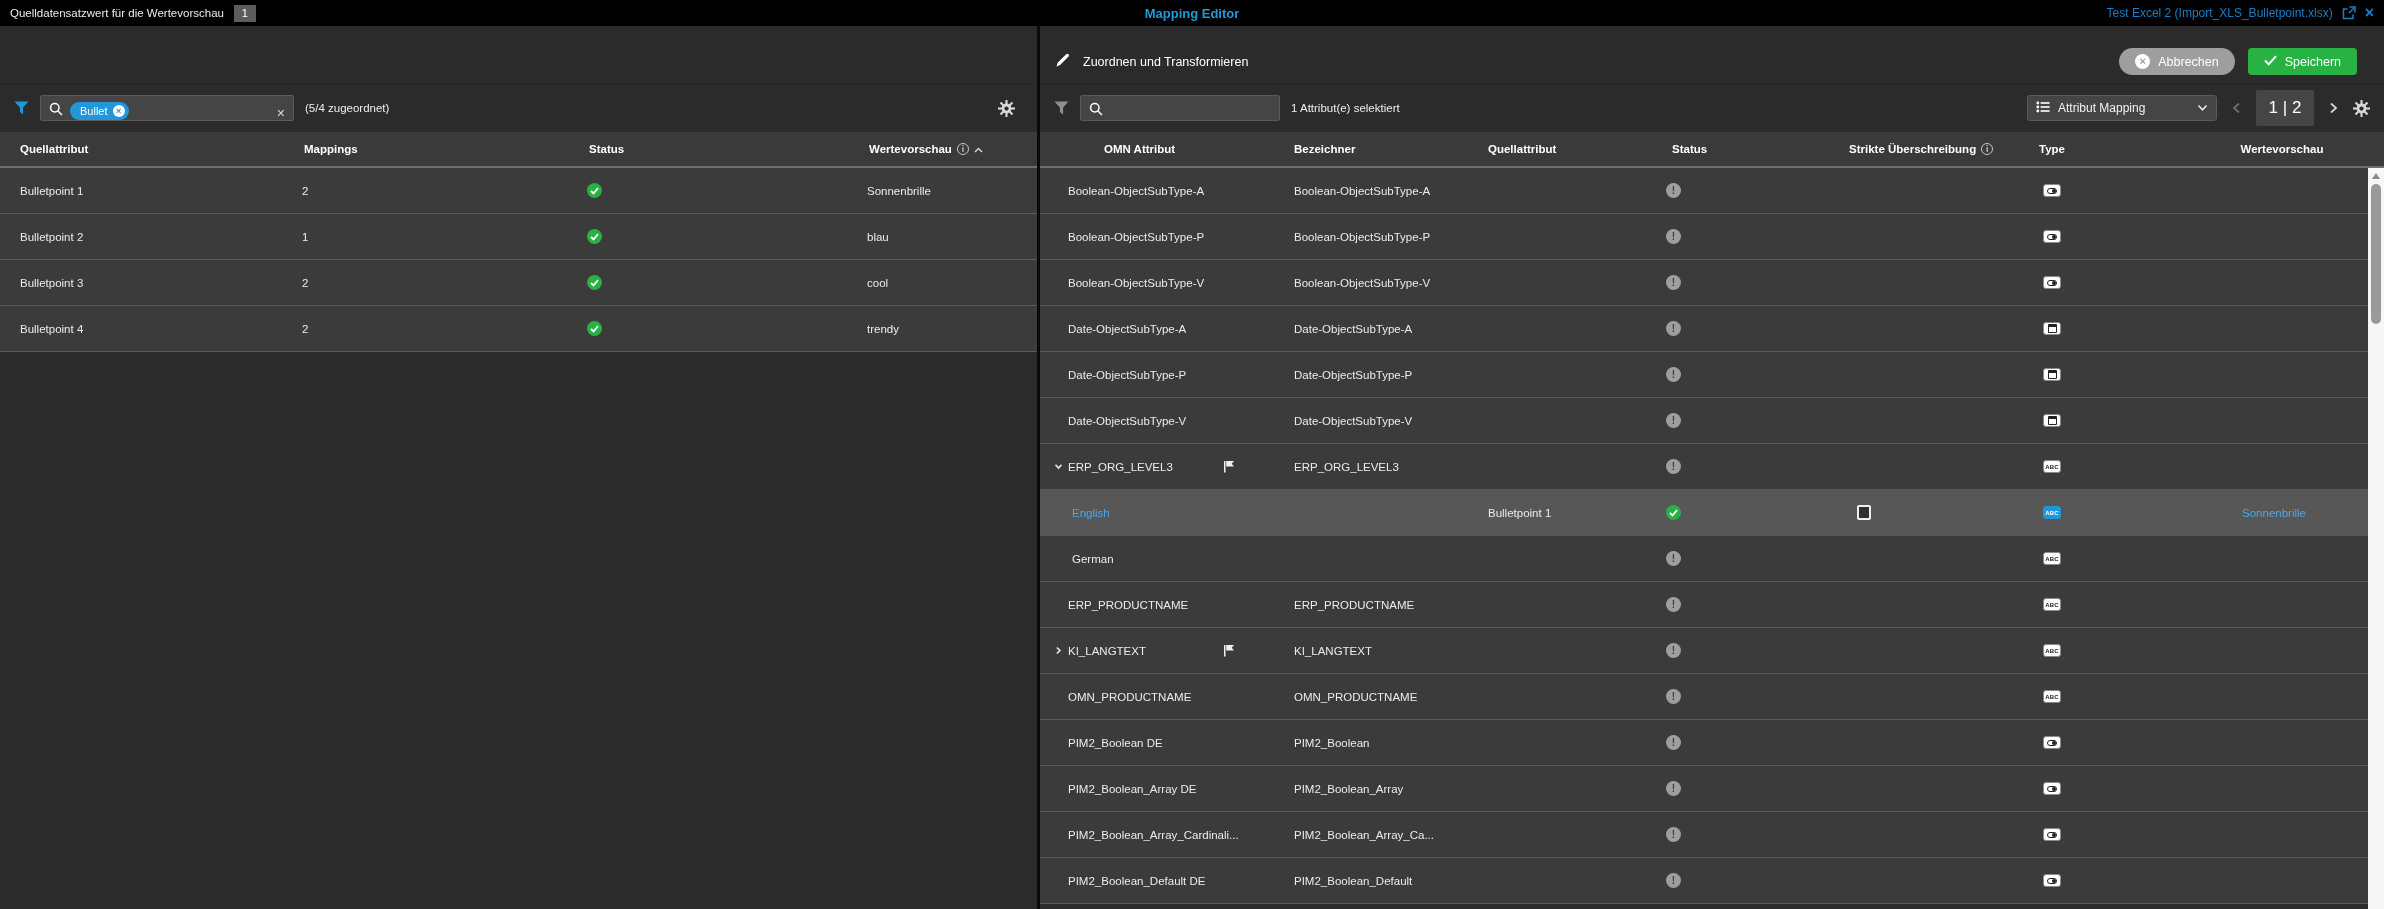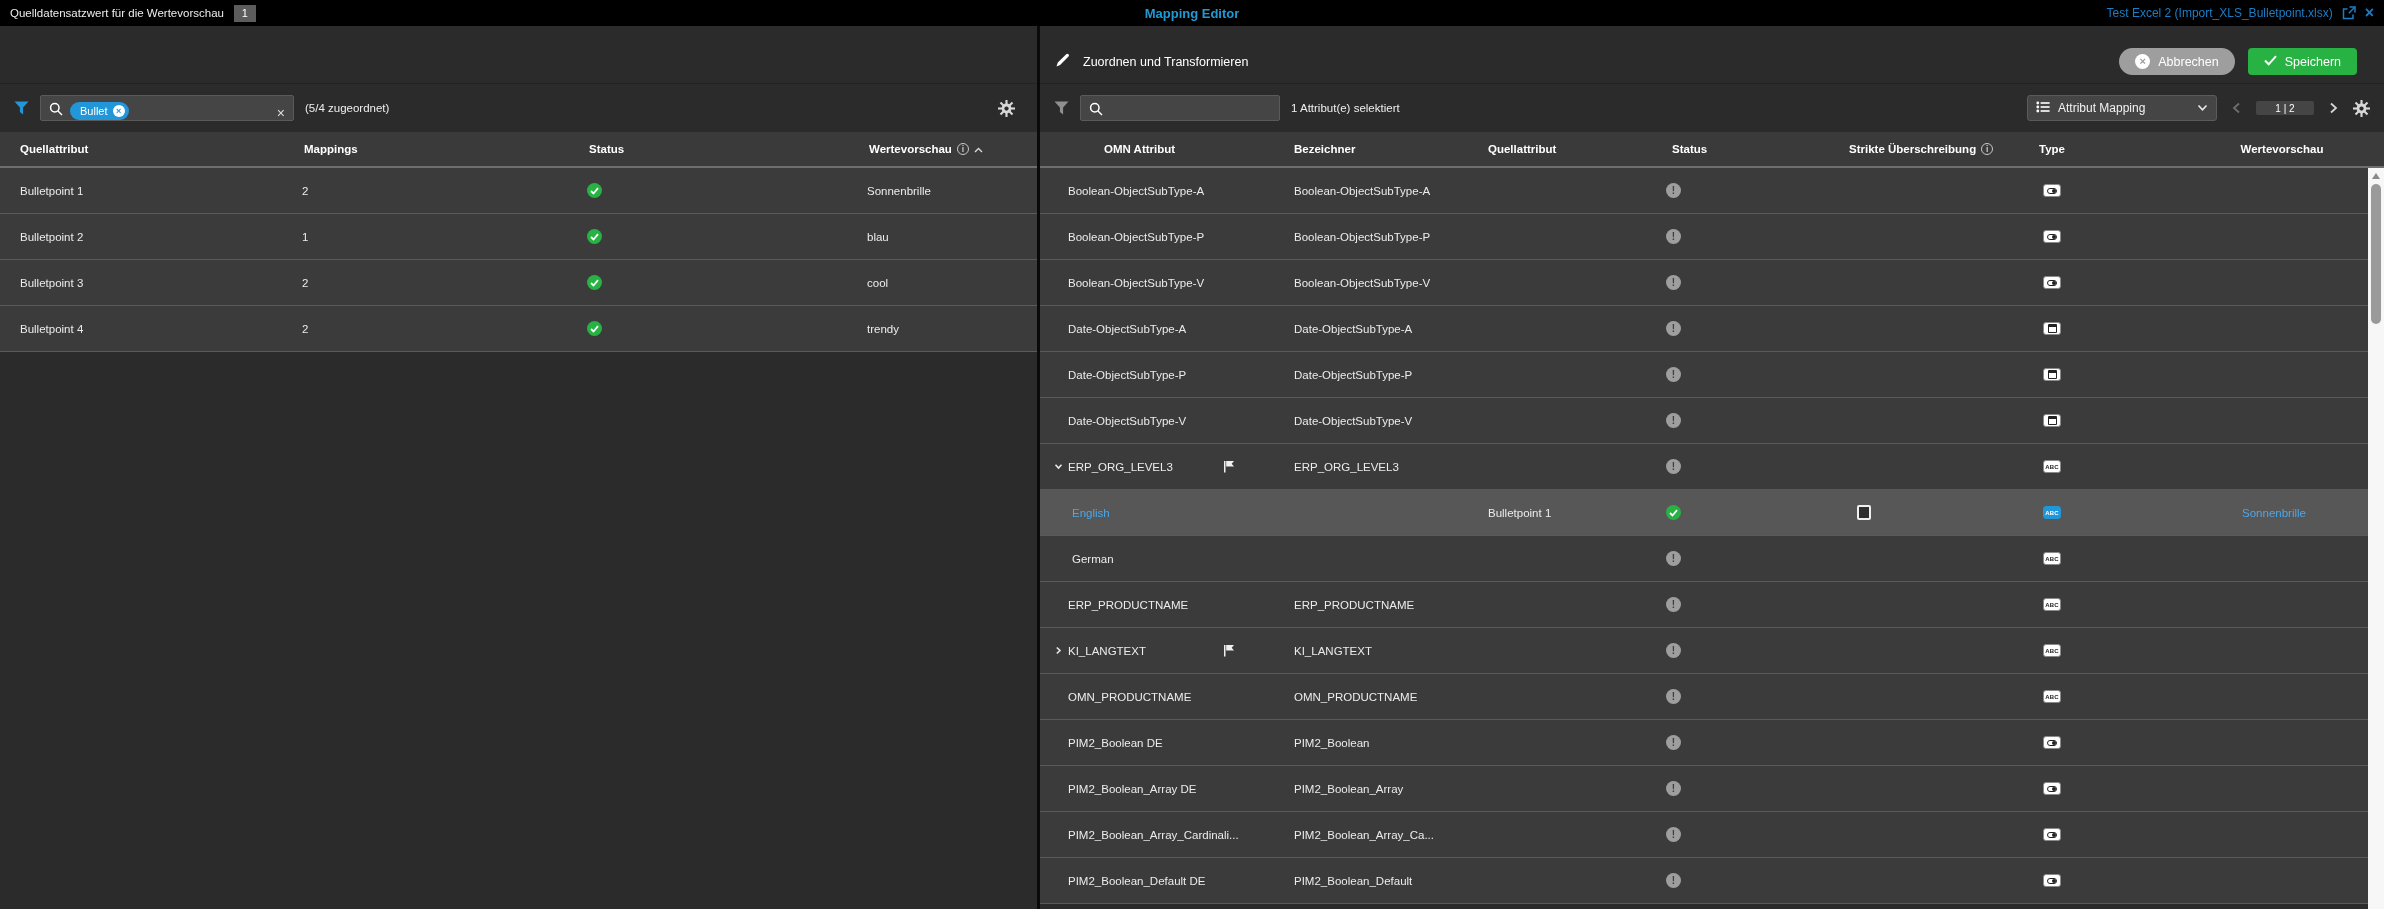--- a/index.html
+++ b/index.html
@@ -59,22 +59,22 @@
   .chip-x{width:12px;height:12px;border-radius:50%;background:#fff;color:var(--accent-blue);
       display:inline-flex;align-items:center;justify-content:center;font-size:9px;font-weight:bold;line-height:1}
   .clear-x{color:#ddd;font-size:14px;cursor:pointer;line-height:1}
   .summary,.sel-info{font-size:11.5px;color:#efefef;white-space:nowrap}
   .gearbtn{display:inline-flex;cursor:pointer}
   .gear-left{margin-right:8px}
   .dropdown{height:26px;width:190px;background:var(--ctl-bg);border:1px solid #5a5a5a;border-radius:3px;
       display:flex;align-items:center;gap:8px;padding:0 8px;cursor:pointer;font-size:12px;color:#f2f2f2}
   .dd-label{flex:1;white-space:nowrap}
   .pager-chev{display:inline-flex;cursor:pointer;padding:0 4px}
-  .pagebox{width:58px;height:14px;background:var(--ctl-bg);border-radius:2px;display:flex;
-      align-items:center;justify-content:center;font-size:10px;color:#fff;cursor:default}
+  .pagebox{width:58px;height:36px;background:var(--ctl-bg);border-radius:2px;display:flex;
+      align-items:center;justify-content:center;font-size:17px;color:#fff;cursor:default}
 
   
   .grid-left{display:grid;grid-template-columns:300px 285px 280px 1fr}
   .grid-right{display:grid;grid-template-columns:250px 190px 180px 185px 190px 145px 1fr}
   .thead{height:36px;background:var(--head-bg);border-bottom:2px solid #6e6e6e;align-items:center;
       font-weight:bold;font-size:11.5px;color:#fff}
   .thead .hc{display:flex;align-items:center;gap:5px;cursor:pointer;white-space:nowrap}
   .hc.pad20{padding-left:20px}.hc.pad64{padding-left:64px}.hc.pad4{padding-left:4px}
   .hc.pad12{padding-left:12px}.hc.pad8{padding-left:8px}.hc.center{justify-content:center}
   .info-i{width:12px;height:12px;border:1px solid #c8c8c8;border-radius:50%;color:#c8c8c8;

